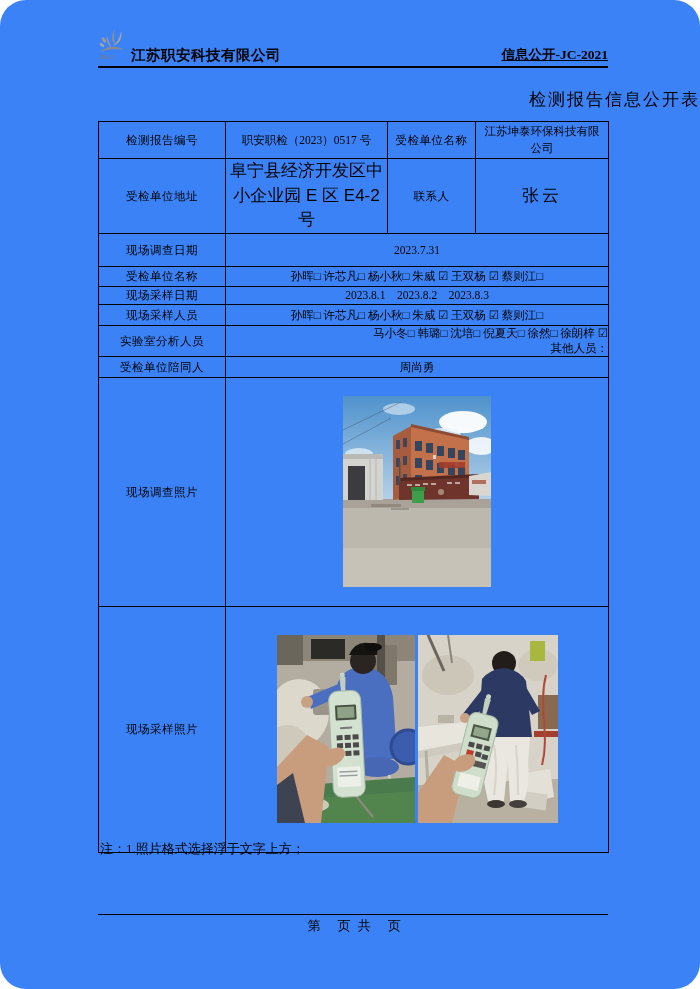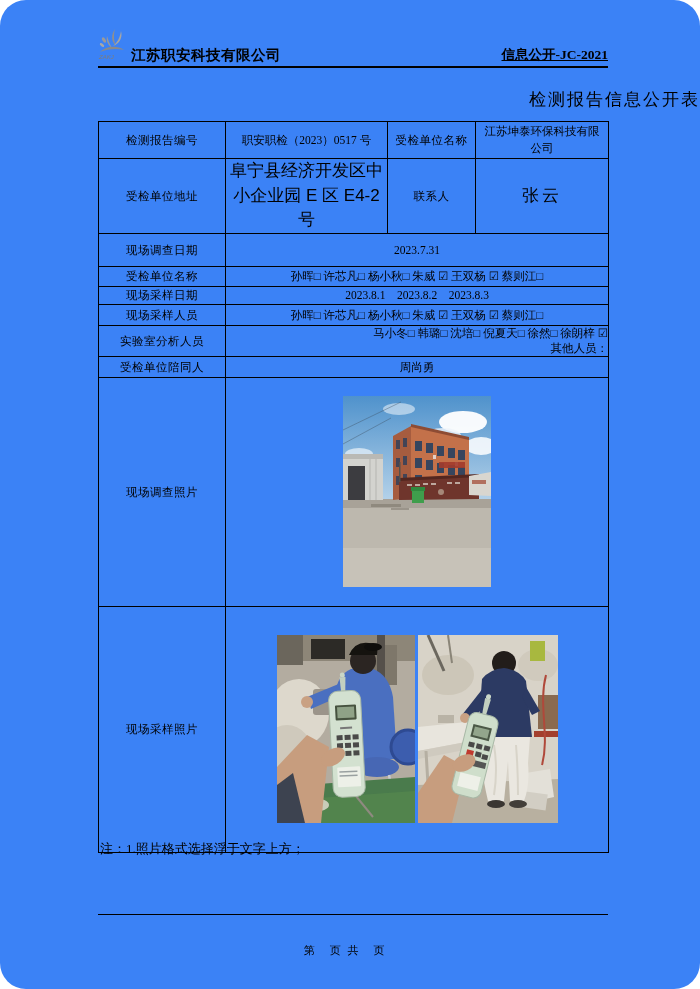--- a/index.html
+++ b/index.html
@@ -27,22 +27,22 @@
         padding:2px 8px;}
   .contact-big{font-size:17px;letter-spacing:3px;}
   .orgname{padding:0 12px;}
   .lab-line{text-align:right;padding-left:7px;line-height:15px;}
   .photo-lbl{letter-spacing:3px;margin-top:8px;}
   .photo-wrap{display:flex;justify-content:center;align-items:center;gap:3px;}
 
   
   .note{position:absolute;left:100px;top:840px;font-size:13px;}
   .ftr-line{position:absolute;left:98px;top:914px;width:510px;height:1px;background:#000;}
-  .footer{position:absolute;left:90px;top:917px;width:510px;text-align:center;
-          font-size:11px;letter-spacing:2px;margin-top:26px;}
+  .footer{position:absolute;left:100px;top:917px;width:510px;text-align:center;
+          font-size:13px;letter-spacing:2px;}
 </style>
 </head>
 <body>
 
 <div class="page">
 
   <svg class="logo" width="32" height="34" viewBox="0 0 32 34">
     <path d="M18,1 C14,7 14,13 19,18 C16,11 17,5 18,1 Z" fill="#8f8f8f"></path>
     <path d="M24,3 C23,9 21,14 16,18 C22,16 26,10 24,3 Z" fill="#a5a5a5"></path>
     <path d="M10,8 C9,13 11,17 15,20 C12,15 11,11 10,8 Z" fill="#9a9a9a"></path>

